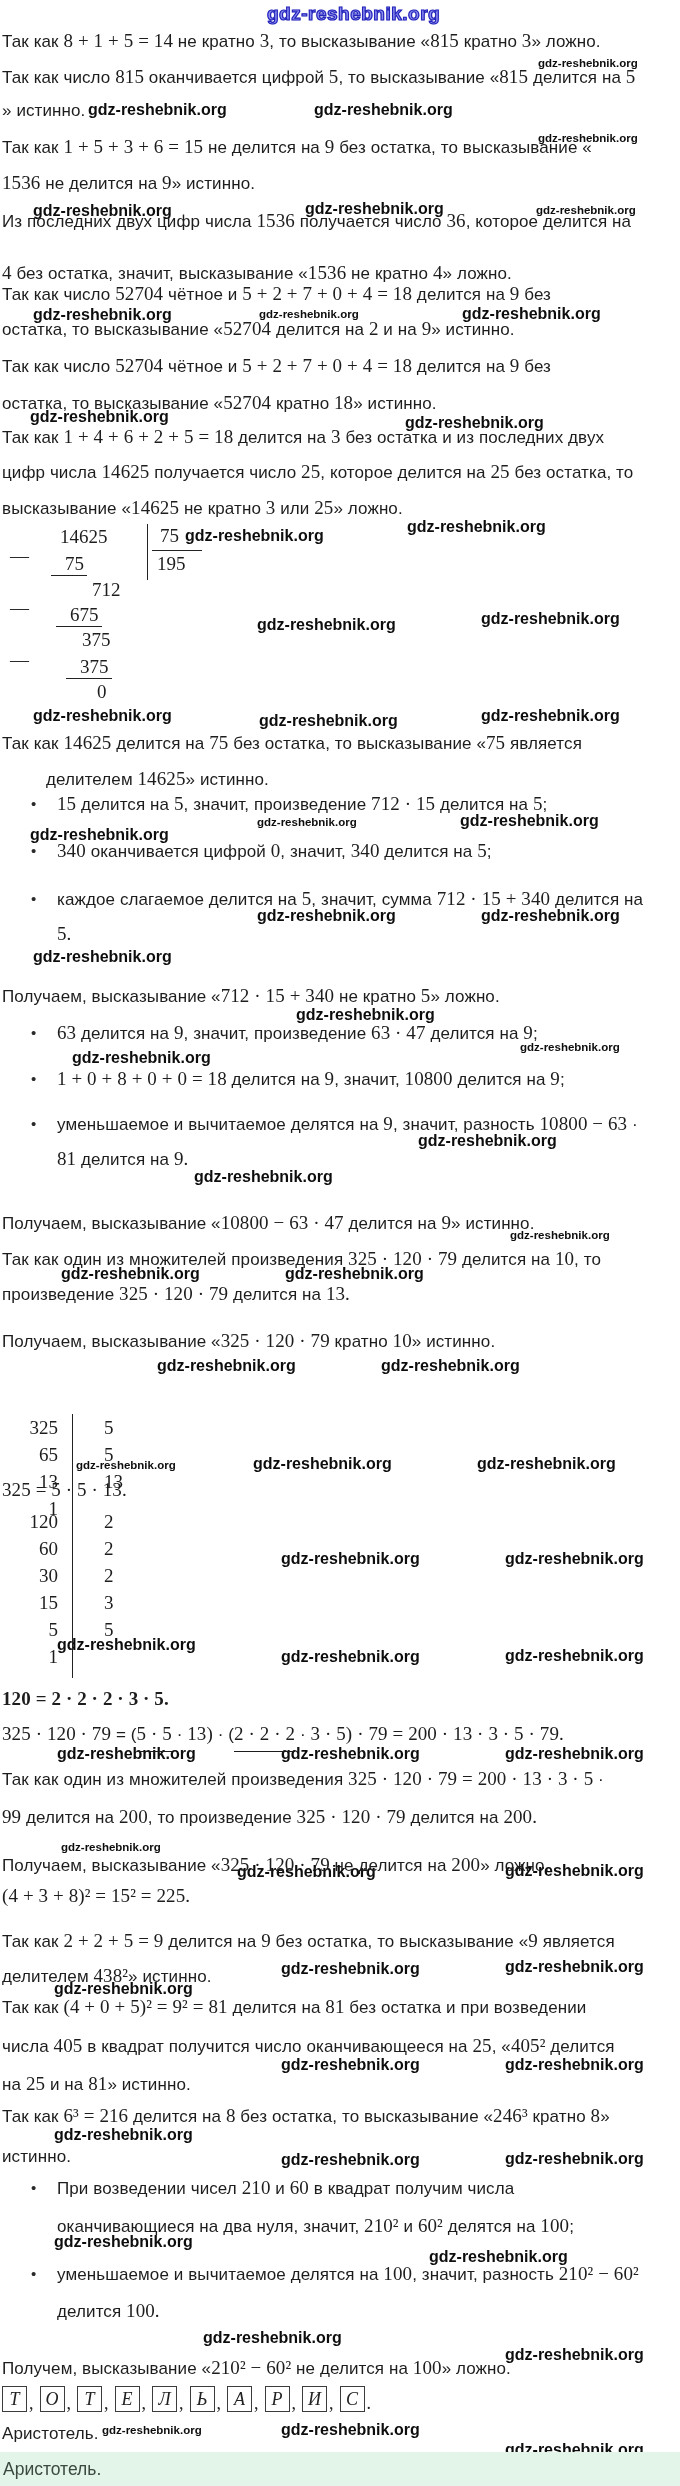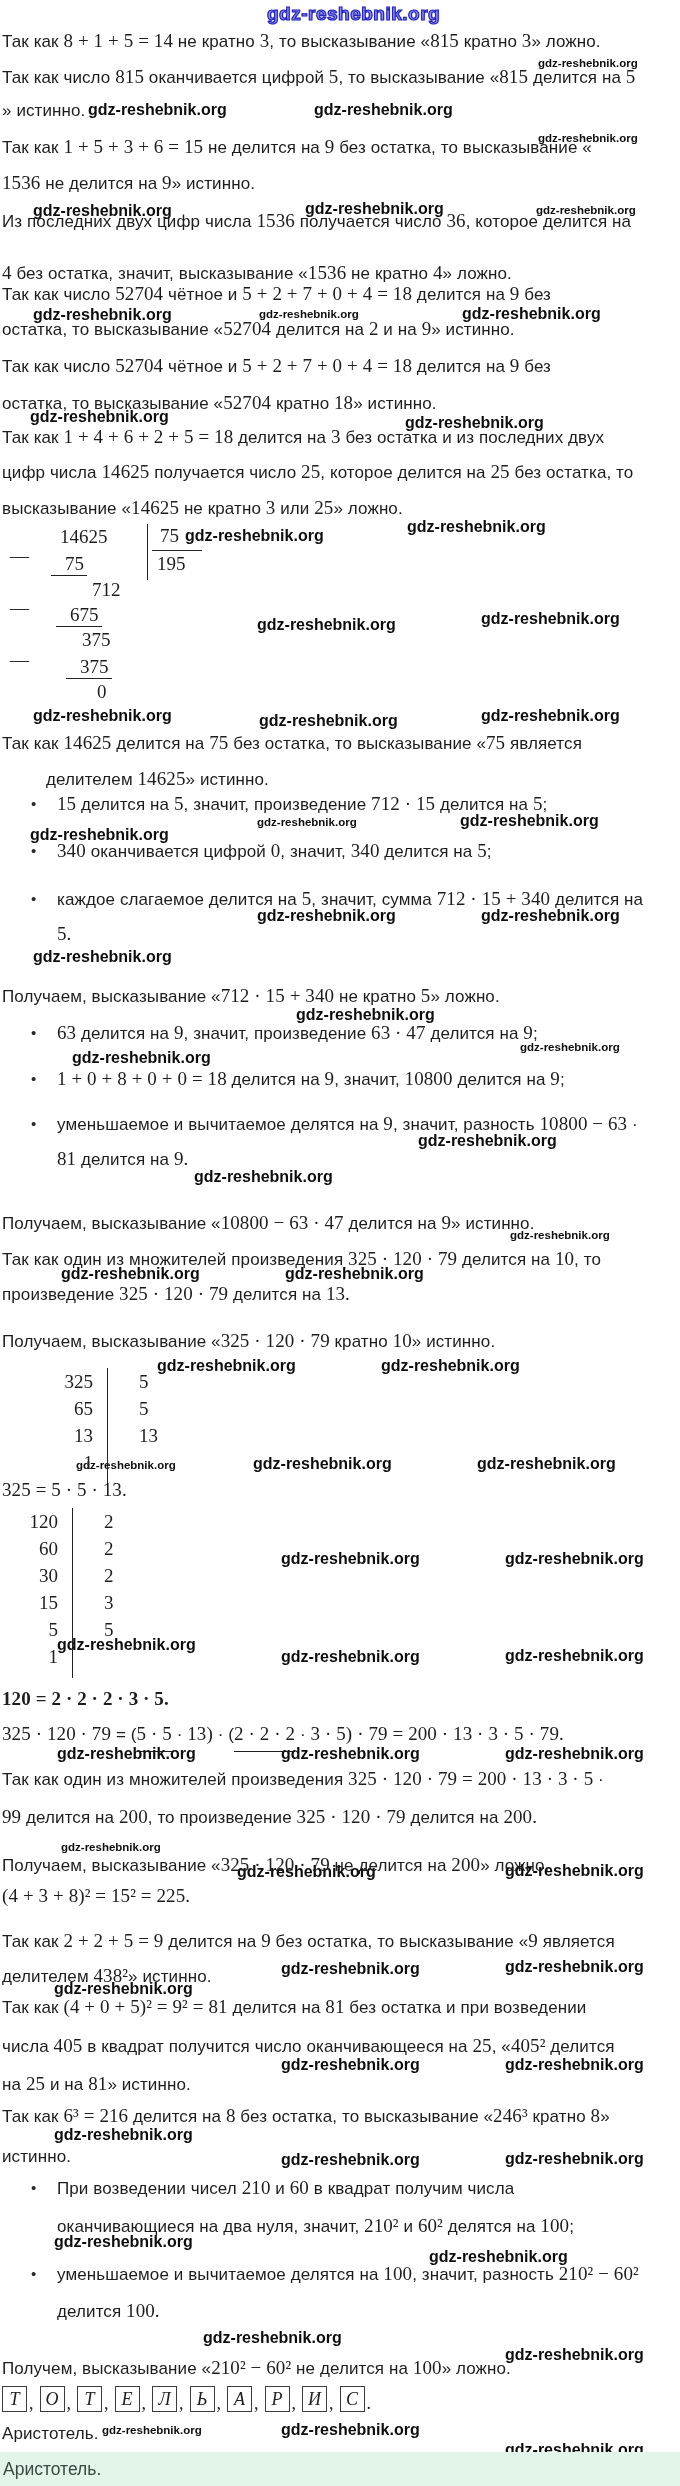--- a/index.html
+++ b/index.html
@@ -199,21 +199,21 @@
       <div class="dv-num" style="top: 106px; left: 82px;">375</div>
       <div class="dv-num u" style="top: 133px; left: 66px;">375</div>
       <div class="dv-minus" style="top: 126px;">—</div>
       <div class="dv-num" style="top: 158px; left: 97px;">0</div>
       <div class="dv-bar"></div>
       <div class="dv-divisor">75</div>
       <div class="dv-hline"></div>
       <div class="dv-quotient">195</div>
     </div>
   <div id="factor-tables">
-      <div class="ft" style="top: 1368px; margin-left: 35px;">
+      <div class="ft" style="top: 1414px;">
         <div class="frow"><span class="fl">325</span><span class="fr">5</span></div>
         <div class="frow"><span class="fl">65</span><span class="fr">5</span></div>
         <div class="frow"><span class="fl">13</span><span class="fr">13</span></div>
         <div class="frow"><span class="fl">1</span><span class="fr"></span></div>
         <div class="fbar" style="height: 116px;"></div>
       </div>
       <div class="ft" style="top: 1508px;">
         <div class="frow"><span class="fl">120</span><span class="fr">2</span></div>
         <div class="frow"><span class="fl">60</span><span class="fr">2</span></div>
         <div class="frow"><span class="fl">30</span><span class="fr">2</span></div>

